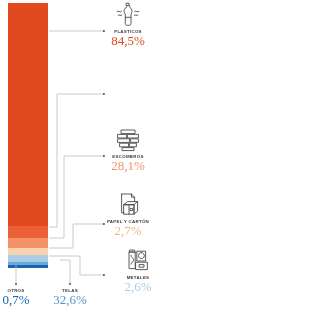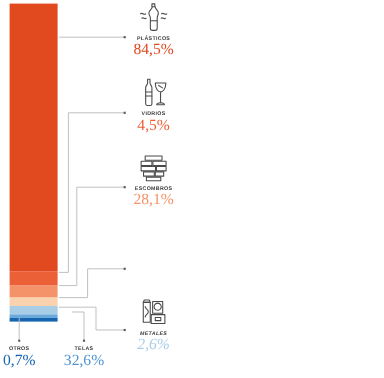--- a/index.html
+++ b/index.html
@@ -107,55 +107,56 @@
         <path d="M4.0,10.5 C5.4,9.0 6.9,12.0 8.4,10.5"></path>
         <path d="M21.6,10.5 C23.0,9.0 24.5,12.0 26.0,10.5"></path>
         <path d="M5.2,14.2 C6.4,13.0 7.6,15.4 8.8,14.2"></path>
         <path d="M21.3,14.2 C22.5,13.0 23.7,15.4 24.9,14.2"></path>
       </g>
     </svg>
     <div class="rlabel">PLÁSTICOS</div>
     <div class="rvalue" style="color:#E1491F;">84,5%</div>
   </div>
 
-  <div class="rgroup" style="left:98px;top:64px;">
-    <svg class="icon" width="30" height="27" viewBox="0 0 30 27">
-      <g fill="none" stroke="#4a4a4a" stroke-width="0.9" stroke-linejoin="round" stroke-linecap="round">
-        <path d="M10.0,2.0 L12.0,2.0 L12.0,5.0 C12.0,6.6 13.6,7.4 13.6,9.2 L13.6,22.4 C13.6,23.3 13.0,23.9 12.1,23.9 L9.9,23.9 C9.0,23.9 8.4,23.3 8.4,22.4 L8.4,9.2 C8.4,7.4 10.0,6.6 10.0,5.0 Z"></path>
-        <path d="M8.5,12.6 L13.5,12.6"></path>
-        <path d="M8.5,16.0 L13.5,16.0"></path>
-        <path d="M16.4,5.2 L25.2,5.2 C25.2,10.2 22.6,12.6 20.8,12.6 C19.0,12.6 16.4,10.2 16.4,5.2 Z"></path>
-        <path d="M20.8,12.6 L20.8,21.6"></path>
-        <path d="M17.6,23.3 L24.0,23.3 C24.0,22.3 23.0,21.6 20.8,21.6 C18.6,21.6 17.6,22.3 17.6,23.3 Z"></path>
-        <path d="M19.2,7.2 L22.4,9.2"></path>
-      </g>
-    </svg>
-    <div class="rlabel">VIDRIOS</div>
-    <div class="rvalue" style="color:#EC6038;">4,5%</div>
-  </div>
 
   <div class="rgroup" style="left:98px;top:126px;">
     <svg class="icon" width="30" height="27" viewBox="0 0 30 27">
       <g fill="none" stroke="#4a4a4a" stroke-width="0.9" stroke-linejoin="round">
         <rect x="8.0" y="4.0" width="14.0" height="3.6"></rect>
         <rect x="4.6" y="8.4" width="9.0" height="3.6"></rect>
         <rect x="14.4" y="8.4" width="11.0" height="3.6"></rect>
         <rect x="4.6" y="12.8" width="12.0" height="3.6"></rect>
         <rect x="17.4" y="12.8" width="8.0" height="3.6"></rect>
         <rect x="6.6" y="17.2" width="9.0" height="3.6"></rect>
         <rect x="16.4" y="17.2" width="7.0" height="3.6"></rect>
         <rect x="9.0" y="21.6" width="12.0" height="3.0"></rect>
       </g>
     </svg>
     <div class="rlabel">ESCOMBROS</div>
     <div class="rvalue" style="color:#F4936A;">28,1%</div>
   </div>
 
+  <div class="rgroup" style="left:98px;top:191px;">
+    <svg class="icon" width="30" height="27" viewBox="0 0 30 27">
+      <g fill="none" stroke="#4a4a4a" stroke-width="0.9" stroke-linejoin="round" stroke-linecap="round">
+        <path d="M8.6,3.0 L18.4,3.0 L21.6,6.2 L21.6,10.6"></path>
+        <path d="M8.6,3.0 L8.6,21.8 L11.0,21.8"></path>
+        <path d="M18.4,3.0 L18.4,6.2 L21.6,6.2"></path>
+        <path d="M11.0,13.6 L14.6,10.6 L24.6,10.6 L21.0,13.6 Z"></path>
+        <rect x="11.0" y="13.6" width="10.0" height="9.6"></rect>
+        <path d="M21.0,13.6 L21.0,23.2 L24.6,20.2 L24.6,10.6"></path>
+        <path d="M16.0,13.6 L16.0,23.2"></path>
+        <rect x="17.4" y="17.4" width="2.2" height="2.2"></rect>
+      </g>
+    </svg>
+    <div class="rlabel">PAPEL Y CARTÓN</div>
+    <div class="rvalue" style="color:#EEB98A;">2,7%</div>
+  </div>
 
-  <div class="rgroup" style="left:98px;top:247px;font-style:italic;">
+  <div class="rgroup" style="left:108px;top:247px;">
     <svg class="icon" width="30" height="27" viewBox="0 0 30 27">
       <g fill="none" stroke="#4a4a4a" stroke-width="0.9" stroke-linejoin="round" stroke-linecap="round">
         <path d="M6.4,5.0 L12.2,5.0 L12.2,21.6 L6.4,21.6 Z"></path>
         <path d="M7.2,3.0 L11.4,3.0 L12.2,5.0 L6.4,5.0 Z"></path>
         <path d="M8.0,8.4 C8.0,10.6 10.6,10.6 10.6,12.8 C10.6,15.0 8.0,15.0 8.0,17.2"></path>
         <path d="M14.2,4.2 L22.6,4.2 L22.6,14.0 L14.2,14.0 Z"></path>
         <path d="M18.4,5.6 A3.0,3.0 0 1,0 18.41,5.6"></path>
         <rect x="13.0" y="15.2" width="11.4" height="7.4"></rect>
         <rect x="16.4" y="17.6" width="4.6" height="2.6"></rect>
       </g>

